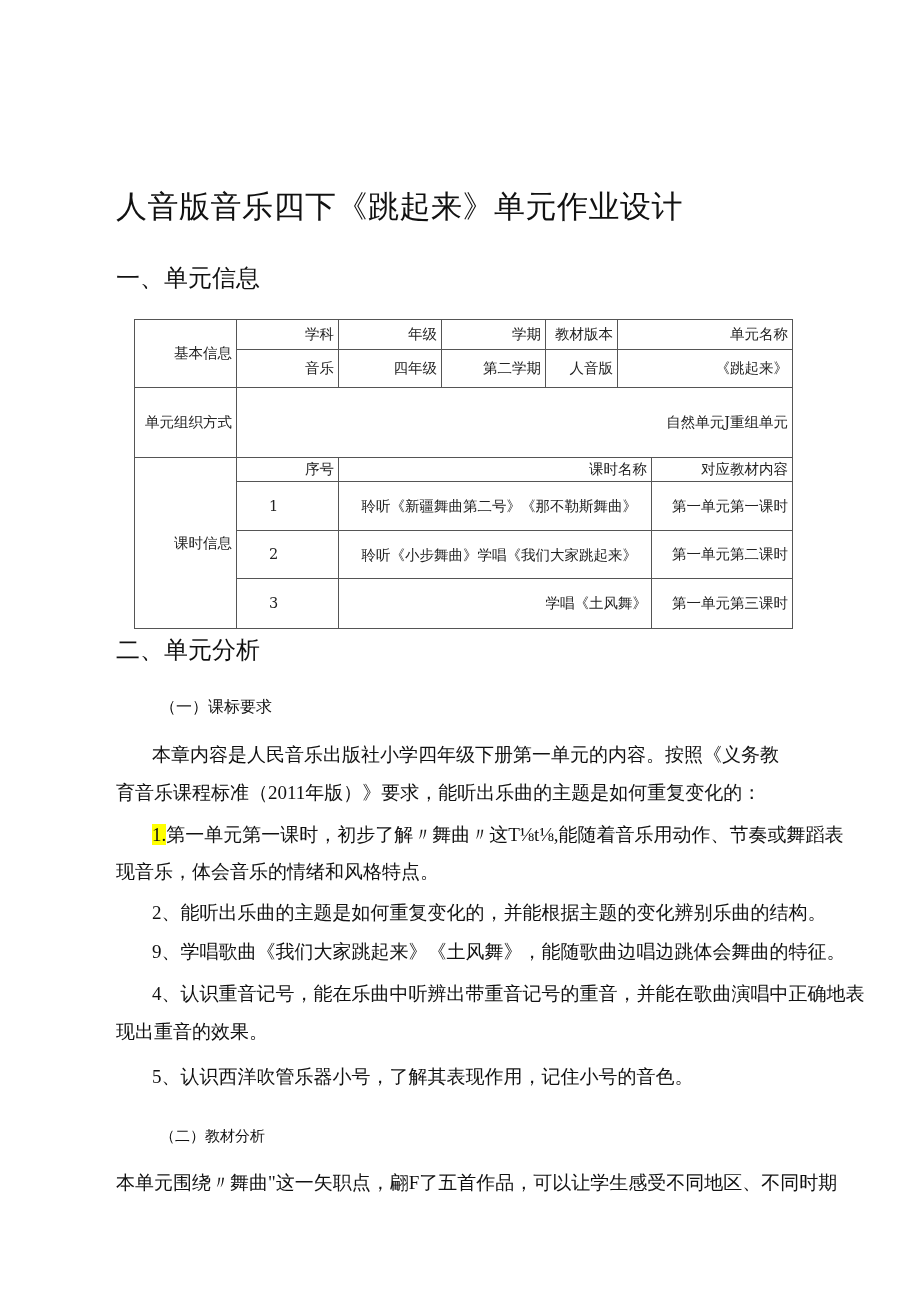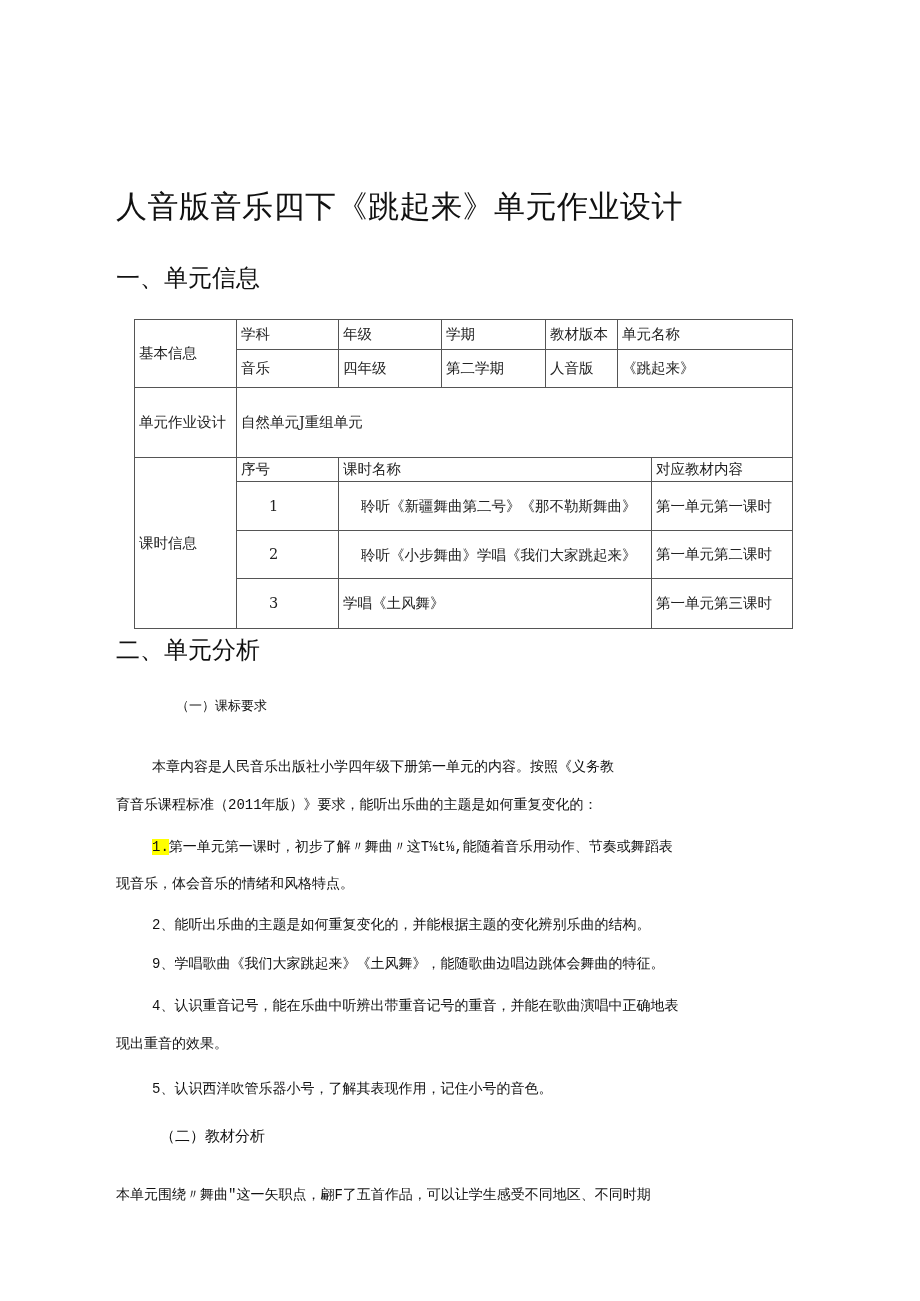--- a/index.html
+++ b/index.html
@@ -1,34 +1,34 @@
 <!DOCTYPE html>
 <html><head>
 <meta charset="utf-8">
 <style>
   html, body { margin: 0; padding: 0; background: #ffffff; }
   body { width: 920px; height: 1301px; position: relative; overflow: hidden; color: #111; }
-  .sans { font-family: Liberation Mono, monospace; }
+  .sans { font-family: Liberation Serif, serif; }
   .abs { position: absolute; white-space: nowrap; }
 
   #doc-title { left: 116px; top: 186px; font-size: 31px; letter-spacing: 0.5px; color: #111; }
   #section1 { left: 116px; top: 262px; font-size: 24px; }
   #section2 { left: 116px; top: 634px; font-size: 24px; }
-  #sub1 { left: 160px; top: 697px; font-size: 13px; margin-left: 16px; }
+  #sub1 { left: 160px; top: 697px; font-size: 16px; }
   #sub2 { left: 160px; top: 1127px; font-size: 15px; text-align: center; }
 
-  .para { font-size: 14px; color: #111; margin-top: 16px; }
+  .para { font-size: 19px; color: #111; }
 
   table.info {
     position: absolute; left: 134px; top: 319px; width: 658px;
     border-collapse: collapse; table-layout: fixed;
     font-family: "DejaVu Serif", "Liberation Serif", serif; font-size: 14.5px; color: #222;
   }
   table.info td {
-    border: 1px solid #555; text-align: left; vertical-align: middle;
+    border: 1px solid #555; text-align: right; vertical-align: middle;
     padding: 0 4px; line-height: 23px;
   }
   .hl { background: #ffff00; }
 </style>
 </head>
 <body>
 
 <div id="doc-title" class="abs sans">人音版音乐四下《跳起来》单元作业设计</div>
 <div id="section1" class="abs sans">一、单元信息</div>
 
@@ -52,21 +52,21 @@
     <td colspan="2">单元名称</td>
   </tr>
   <tr style="height:38px">
     <td>音乐</td>
     <td>四年级</td>
     <td>第二学期</td>
     <td>人音版</td>
     <td colspan="2">《跳起来》</td>
   </tr>
   <tr style="height:70px">
-    <td>单元作业设计</td>
+    <td>单元组织方式</td>
     <td colspan="6">自然单元J重组单元</td>
   </tr>
   <tr style="height:24px">
     <td rowspan="4">课时信息</td>
     <td>序号</td>
     <td colspan="4">课时名称</td>
     <td>对应教材内容</td>
   </tr>
   <tr style="height:49px">
     <td style="text-align:left;padding-left:32px">1</td>

